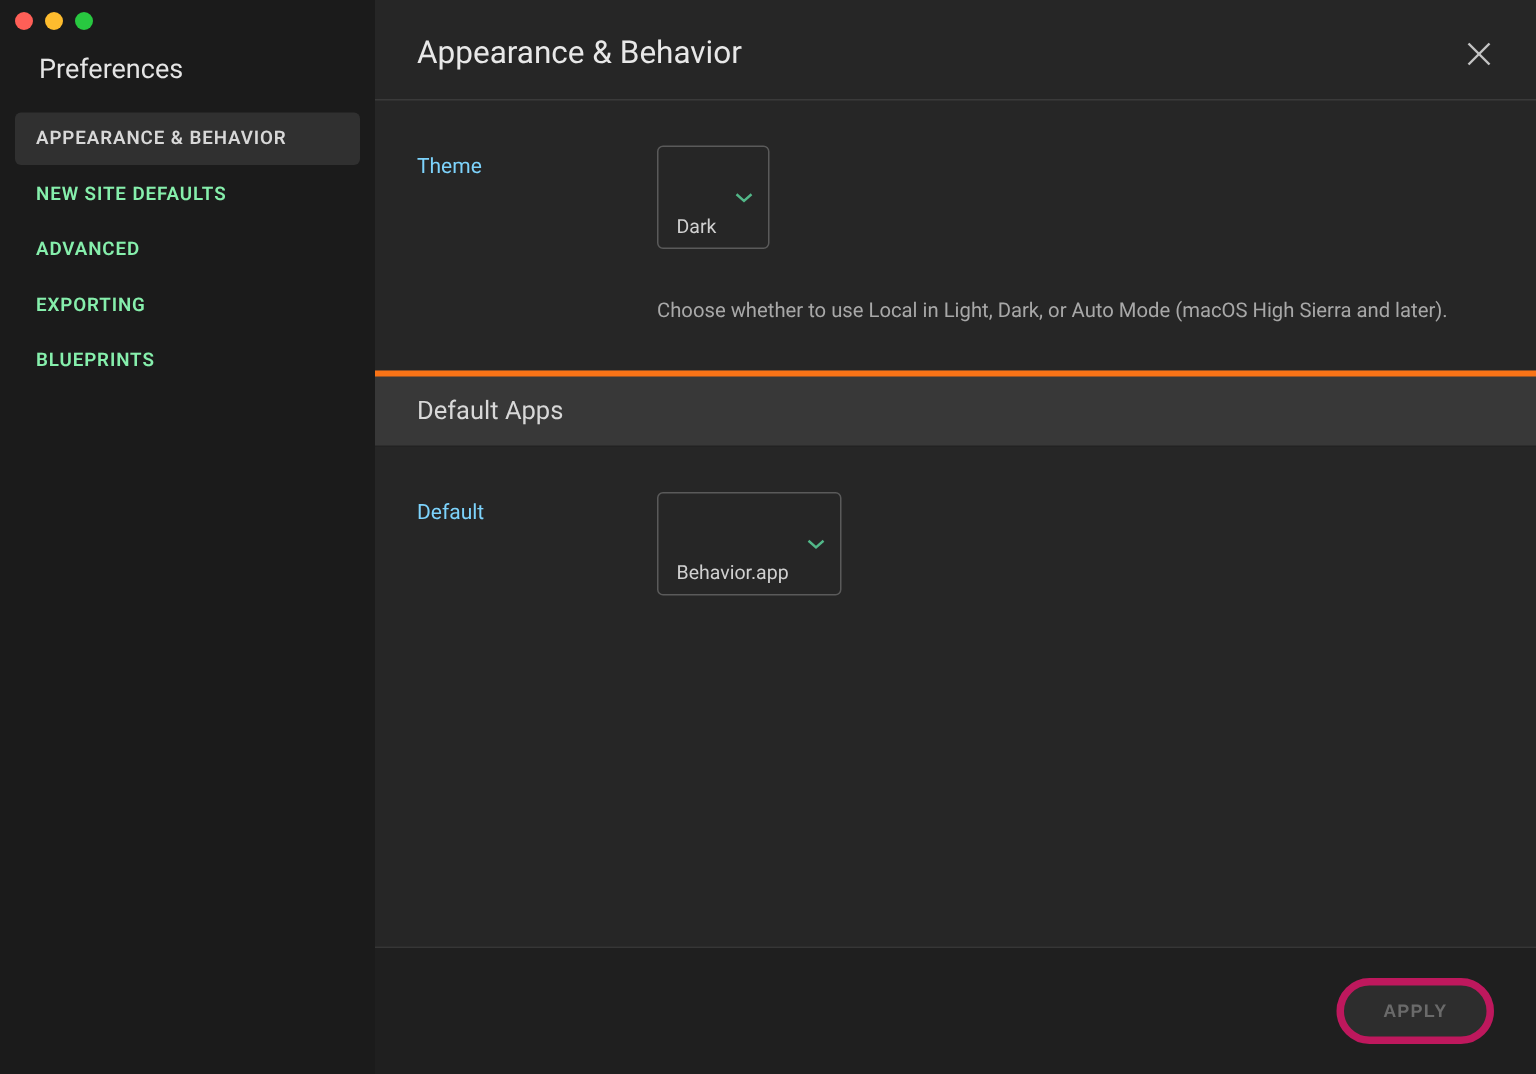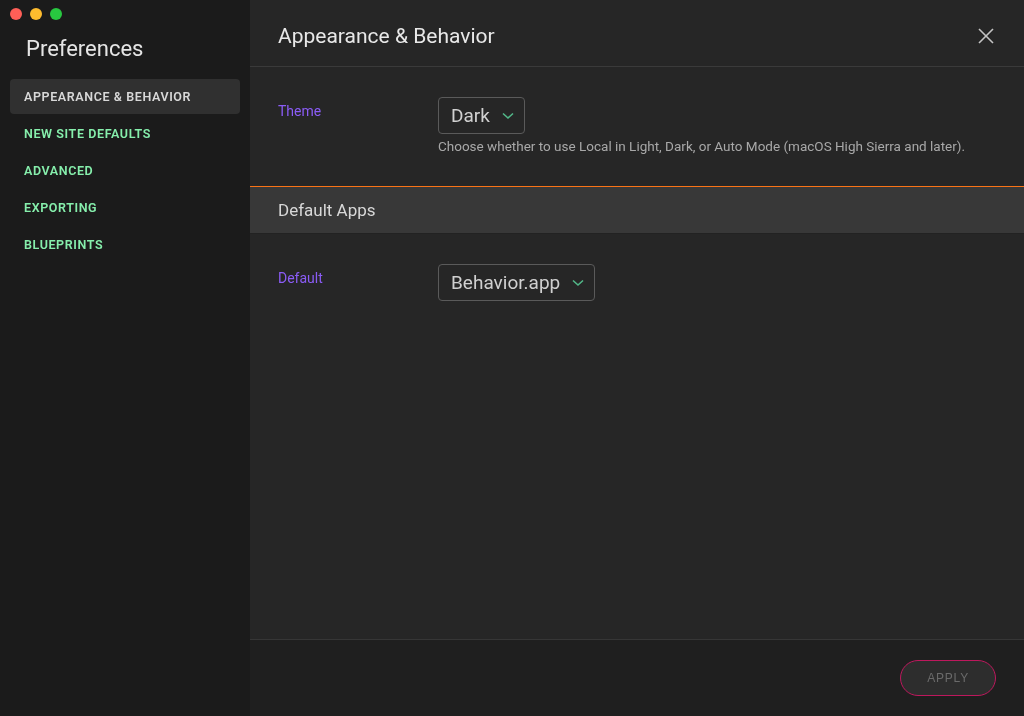--- a/index.html
+++ b/index.html
@@ -45,21 +45,21 @@
     
     .sidebar {
       width: 250px;
       background: #1b1b1b;
       padding-top: 28px;
       flex-shrink: 0;
     }
     
     .sidebar-title {
       color: #e5e5e5;
-      font-size: 22px;
+      font-size: 18px;
       font-weight: 400;
       padding: 8px 26px 18px 26px;
     }
     
     .sidebar-items {
       padding: 0 10px;
     }
     
     .sidebar-item {
       padding: 10px 14px;
@@ -115,21 +115,21 @@
     }
     
     .setting-row {
       display: flex;
       padding: 30px 28px 0 28px;
       align-items: flex-start;
     }
     
     .setting-label {
       width: 160px;
-      color: #8b5cf6;
+      color: #7dd3fc;
       font-size: 14px;
       padding-top: 6px;
       flex-shrink: 0;
     }
     
     .setting-control {
       flex: 1;
     }
     
     .select-box {
@@ -138,63 +138,64 @@
       border: 1px solid #5a5a5a;
       border-radius: 4px;
       padding: 6px 10px 6px 12px;
       background: transparent;
       cursor: pointer;
       gap: 12px;
     }
     
     .select-value {
       color: #d0d0d0;
-      font-size: 19px;
+      font-size: 13px;
+      margin-top: 40px;
     }
     
     .chevron {
       color: #52b788;
       display: flex;
       align-items: center;
     }
     
     .setting-description {
       color: #a8a8a8;
       font-size: 13.5px;
-      margin-top: 2px;
+      margin-top: 31px;
       line-height: 1.5;
     }
     
     .section-header {
       background: #383838;
       padding: 13px 28px;
       color: #d8d8d8;
       font-size: 17px;
       font-weight: 400;
       margin-top: 30px;
-      border-top: 1px solid #f97316;
+      border-top: 4px solid #f97316;
       border-bottom: 1px solid #222;
     }
     
     .footer {
       border-top: 1px solid #363636;
       padding: 20px 28px;
       display: flex;
       justify-content: flex-end;
       background: #1f1f1f;
     }
     
     .apply-button {
       padding: 10px 26px;
       border-radius: 22px;
-      border: 1px solid #be185d;
+      border: 5px solid #be185d;
       background: #2d2d2d;
       color: #6a6a6a;
       font-size: 12px;
-      font-weight: 400;
+      font-weight: 700;
       letter-spacing: 0.8px;
       text-transform: uppercase;
       cursor: pointer;
     }
   </style>
 </head>
 <body>
 
 <div class="window-controls">
   <div class="window-control close-btn"></div>

